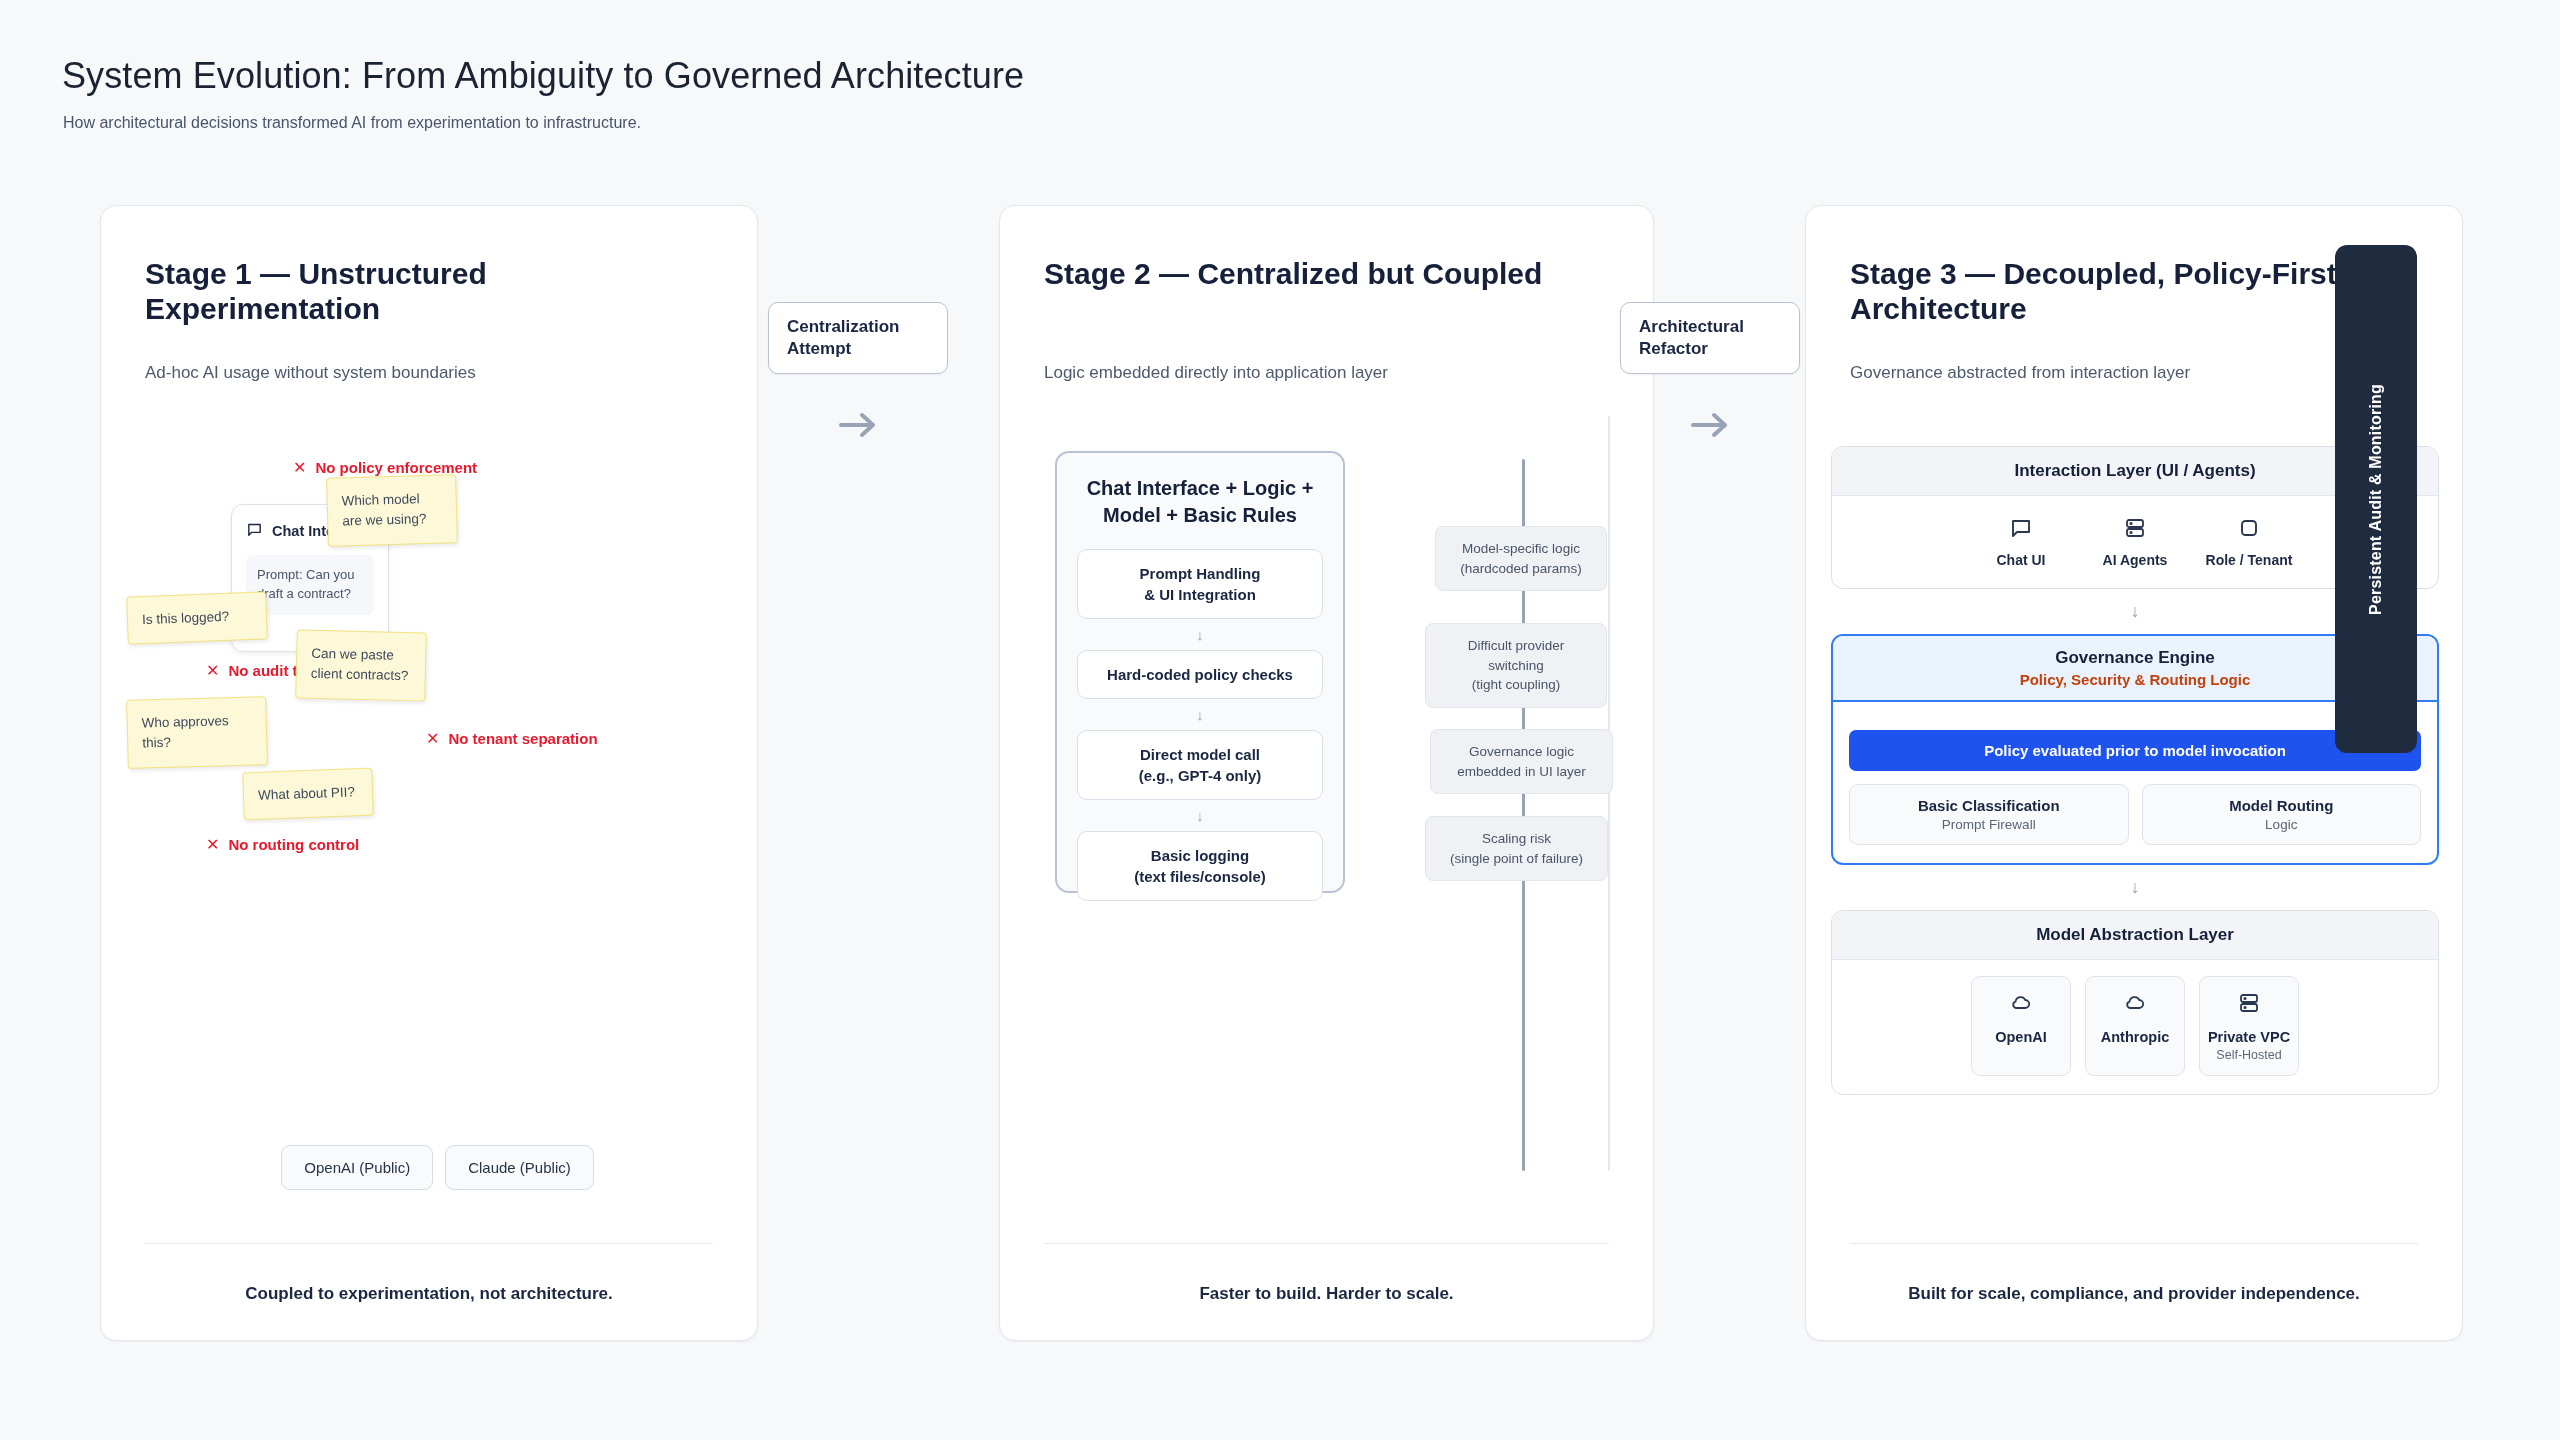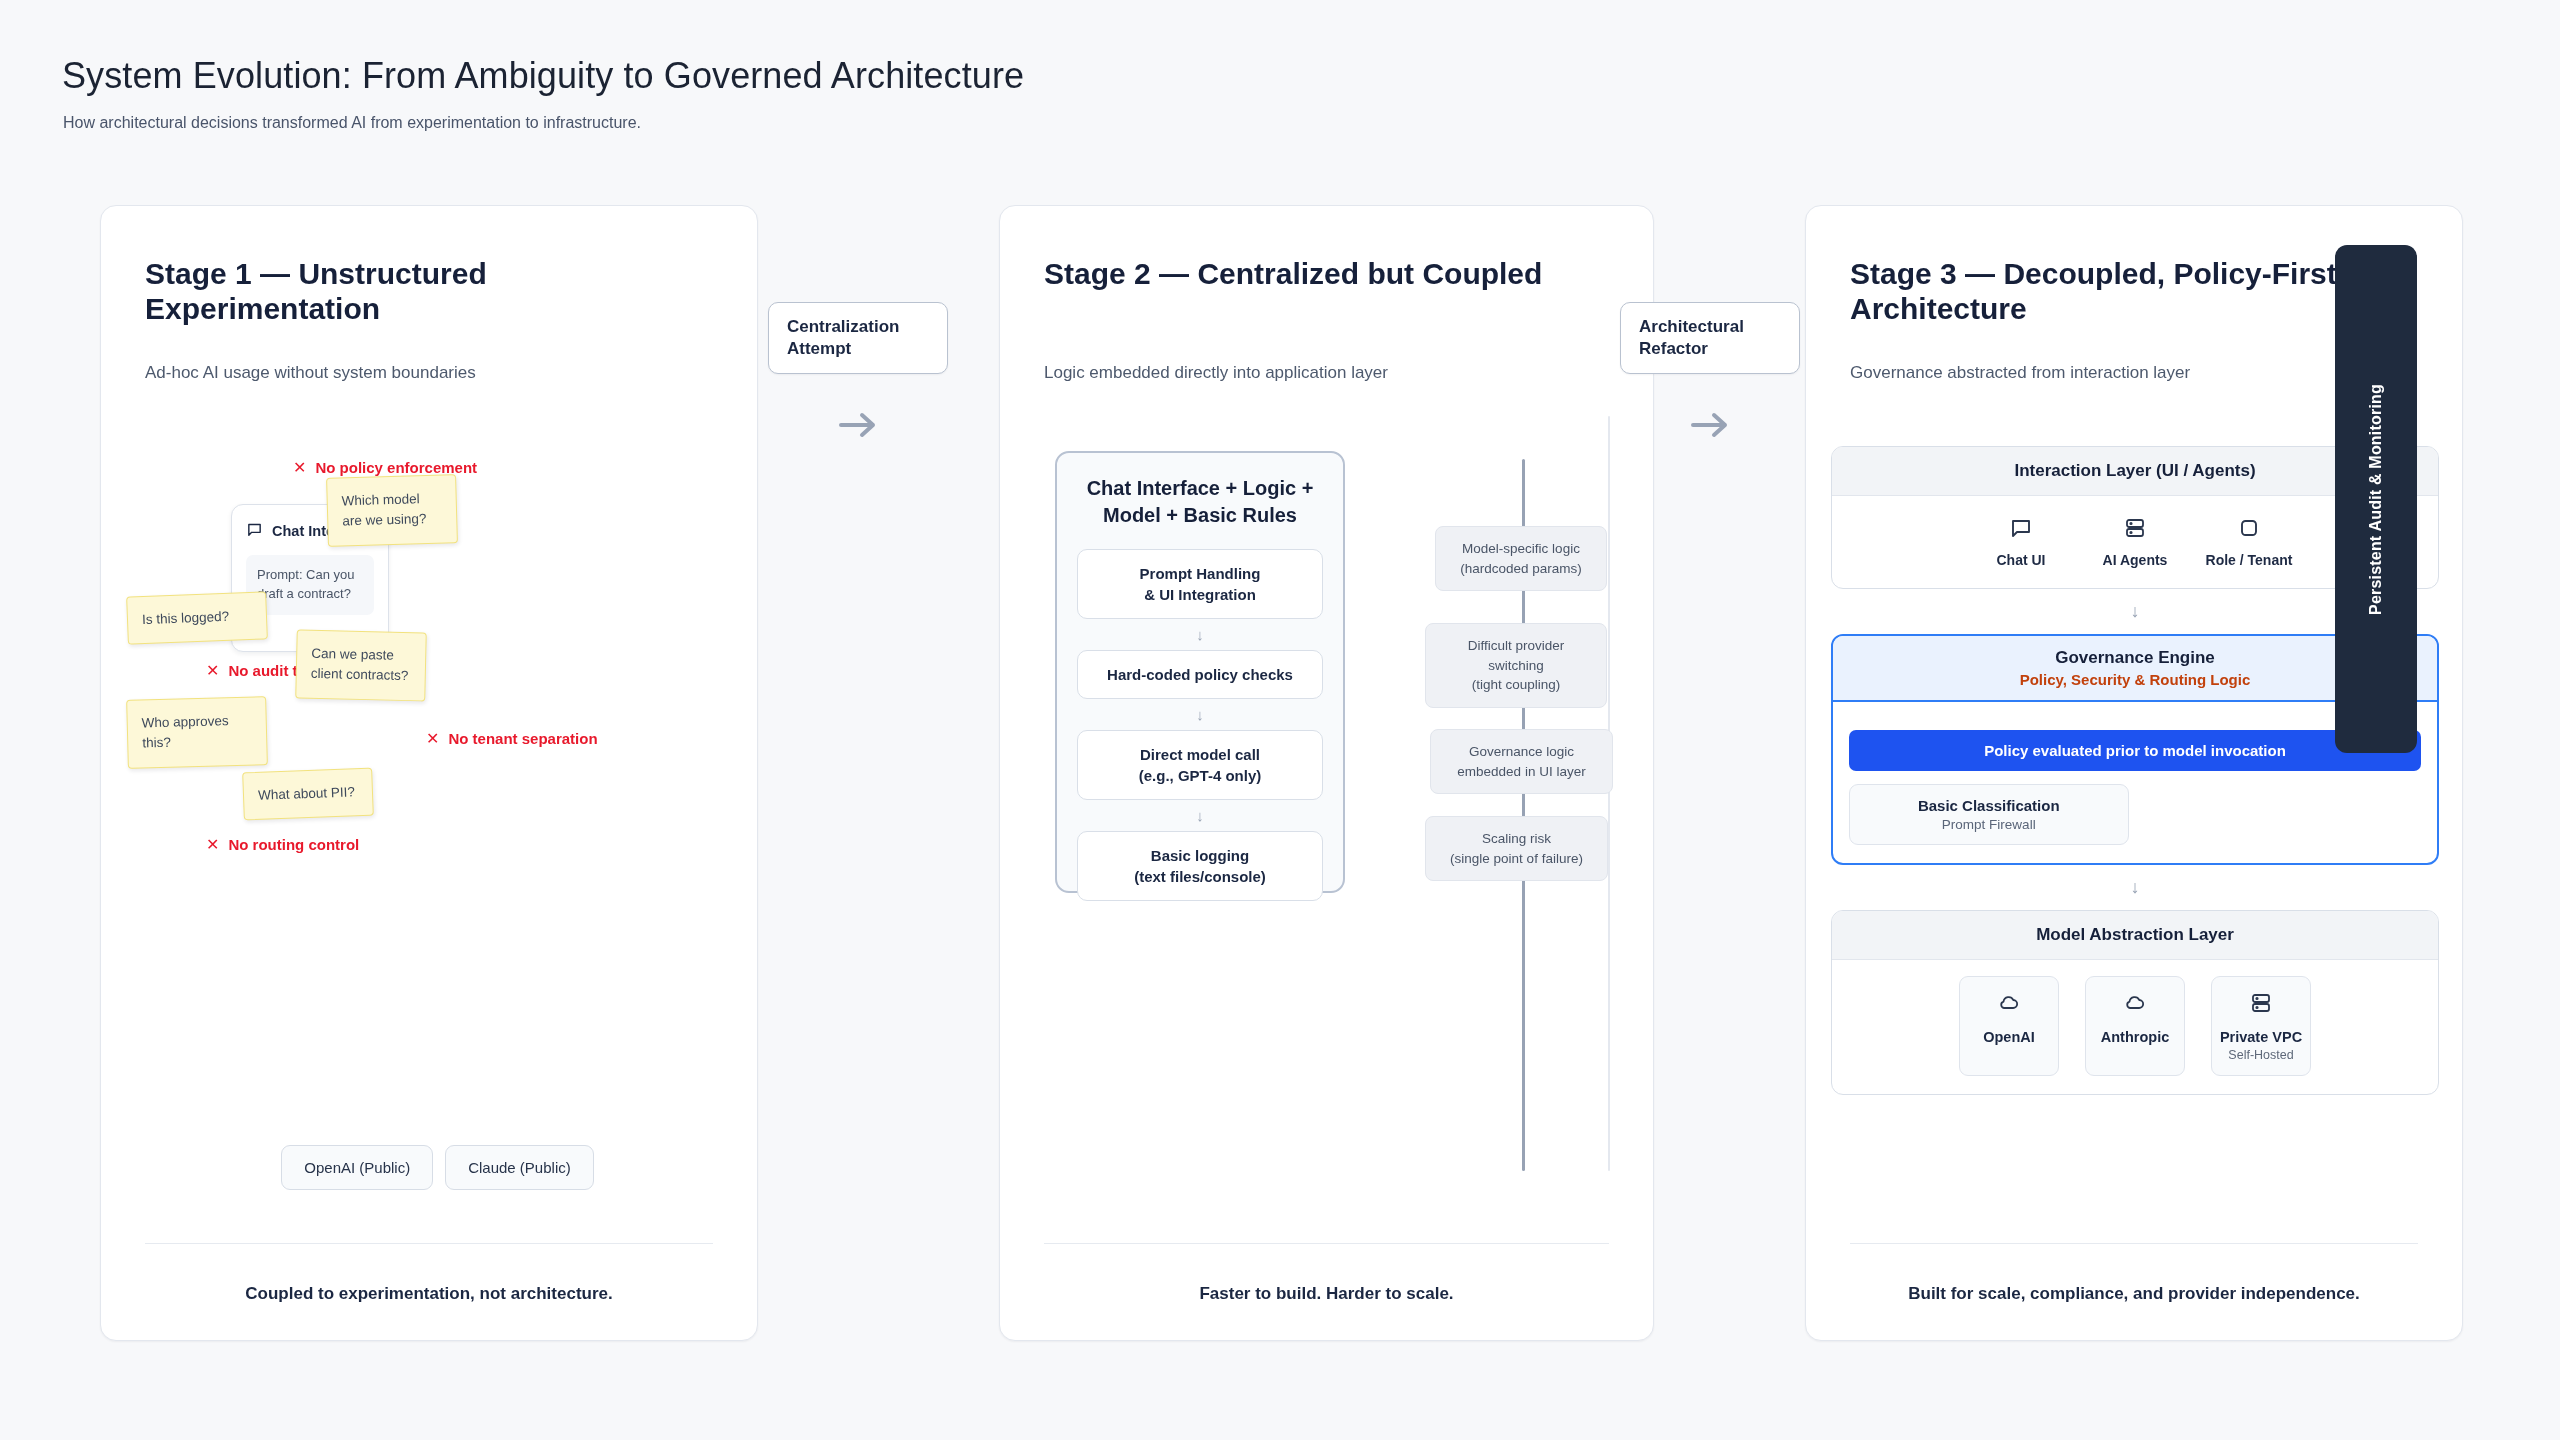--- a/index.html
+++ b/index.html
@@ -161,21 +161,21 @@
     padding: 12px 8px; text-align: center;
   }
   .gov-cell .ct { font-size: 15px; font-weight: 700; color: #1b2742; }
   .gov-cell .cs { font-size: 13.5px; color: #5a6579; margin-top: 3px; }
   .gov-banner {
     background: #1e53f0; color: #fff; border-radius: 7px;
     text-align: center; padding: 12px 8px; margin: 13px 0;
     font-size: 15px; font-weight: 700;
   }
 
-  .mal-body { display: flex; gap: 26px; padding: 16px 16px 18px; justify-content: center; align-items: center; }
+  .mal-body { display: flex; gap: 14px; padding: 16px 16px 18px; justify-content: center; align-items: center; }
   .mal-tile {
     flex: 0 0 auto; width: 100px; min-height: 100px;
     background: #f8fafc; border: 1px solid #dfe4ec; border-radius: 9px;
     padding: 14px 6px 12px; text-align: center;
   }
   .mal-tile .ico { display: block; margin: 0 auto 10px; color: #2b374e; }
   .mal-tile .t { font-size: 14.5px; font-weight: 700; color: #1b2742; }
   .mal-tile .s { font-size: 12.5px; color: #5e6879; margin-top: 3px; }
 
   .audit-rail {
@@ -355,20 +355,24 @@
           <div class="t1">Governance Engine</div>
           <div class="t2">Policy, Security &amp; Routing Logic</div>
         </div>
         <div class="gov-body">
           <div class="gov-banner">Policy evaluated prior to model invocation</div>
           <div class="gov-grid">
             <div class="gov-cell">
               <div class="ct">Basic Classification</div>
               <div class="cs">Prompt Firewall</div>
             </div>
+            <div class="gov-cell">
+              <div class="ct">Model Routing</div>
+              <div class="cs">Logic</div>
+            </div>
           </div>
         </div>
       </div>
 
       <div class="s3-down">↓</div>
 
       <div class="s3-layer">
         <div class="s3-layer-head">Model Abstraction Layer</div>
         <div class="mal-body">
           <div class="mal-tile">

